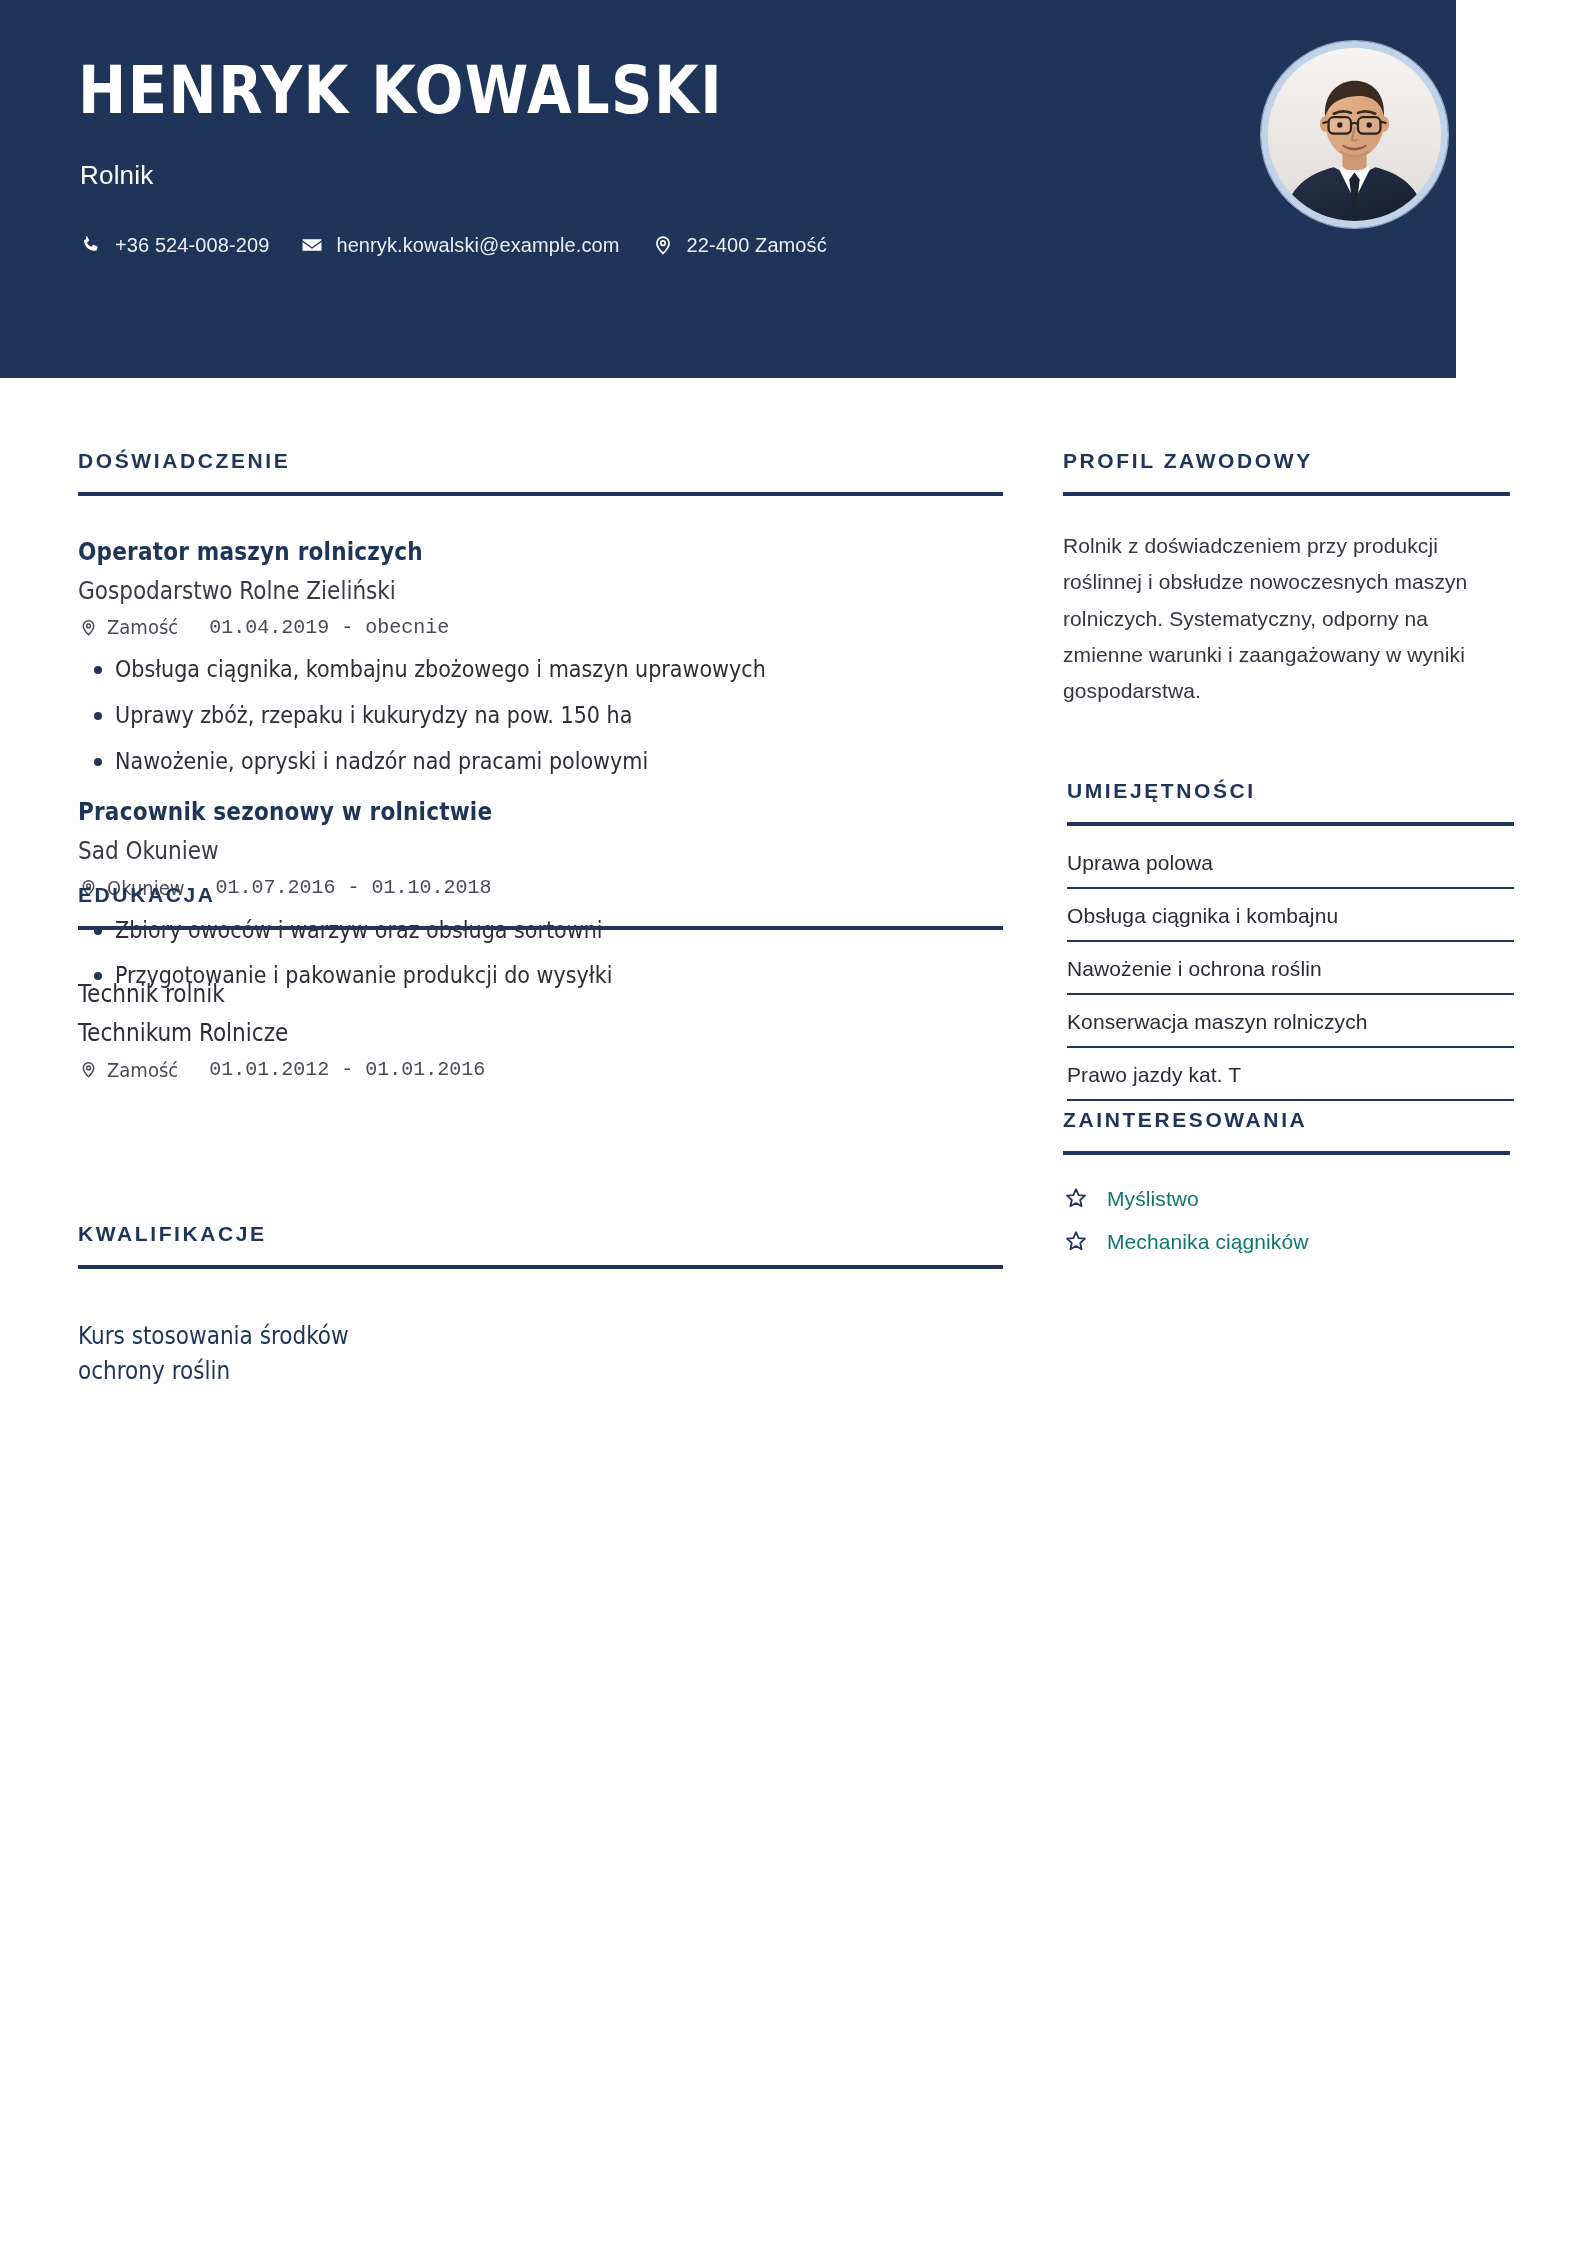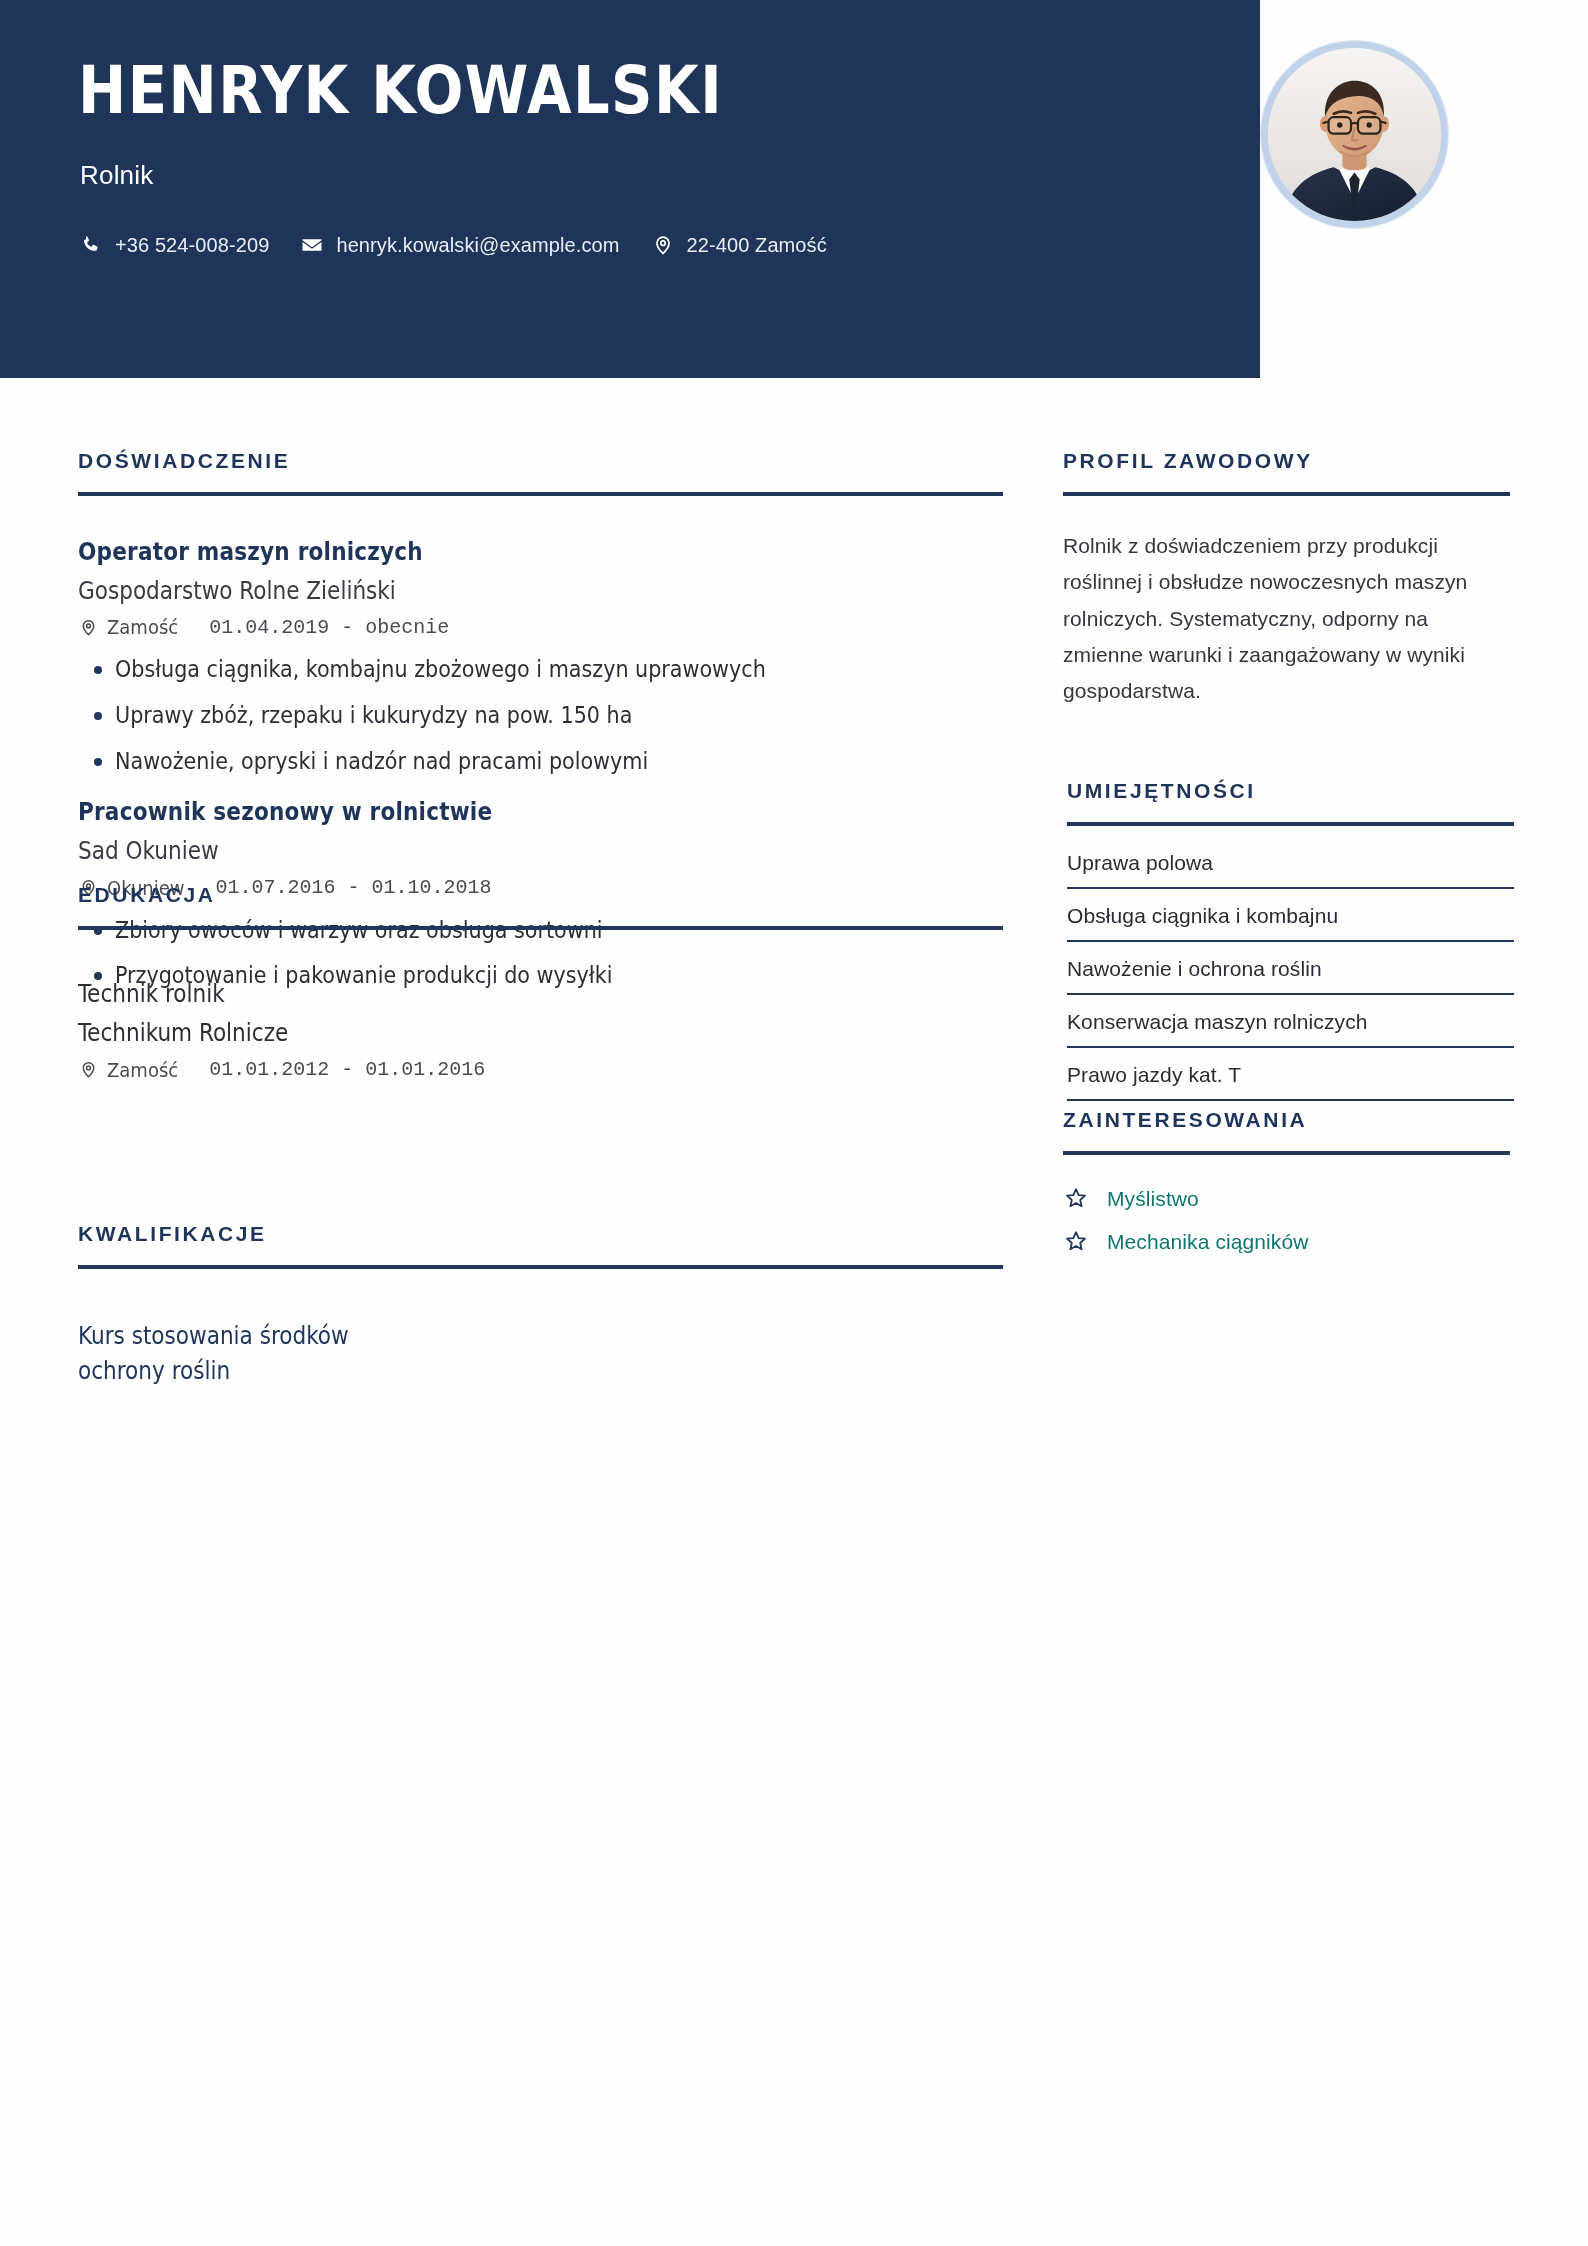--- a/index.html
+++ b/index.html
@@ -15,21 +15,21 @@
     position: relative;
     width: 1588px;
     height: 2246px;
     background: #fefeff;
     overflow: hidden;
   }
 
   
   .header {
     position: relative;
-    width: 1260px;
+    width: 1456px;
     height: 378px;
     background: #1f3459;
   }
 
   .header-inner {
     position: absolute;
     left: 78px;
     top: 0;
     width: 1100px;
     height: 378px;

